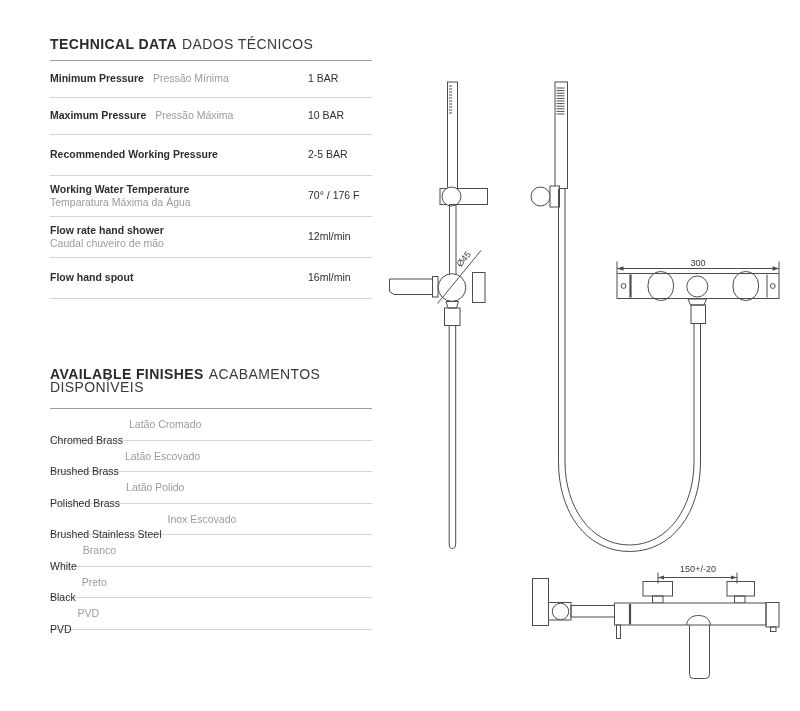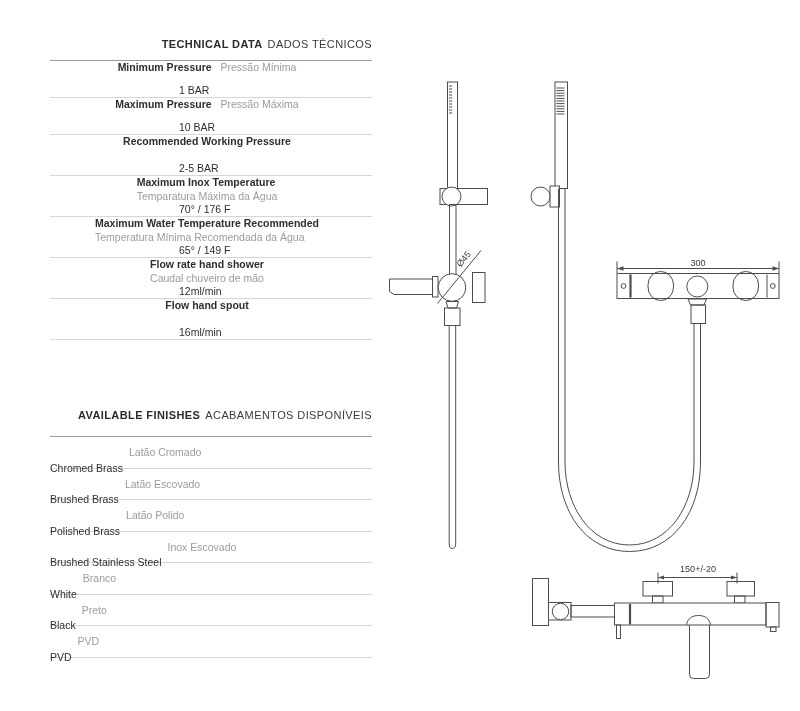--- a/index.html
+++ b/index.html
@@ -1,25 +1,25 @@
 <!DOCTYPE html>
 <html><head>
 <meta charset="utf-8">
 <style>
   html,body{margin:0;padding:0;}
   body{
     width:800px;height:711px;position:relative;background:#ffffff;
     font-family:"Liberation Sans",sans-serif;color:#2e2e2e;overflow:hidden;
   }
   .left-panel{position:absolute;left:50px;top:38px;width:322px;}
-  .section-header{font-size:11px;line-height:13px;letter-spacing:.4px;margin:0 0 9px 0;text-align:right;}
+  .section-header{font-size:14px;line-height:13px;letter-spacing:.4px;margin:0 0 9px 0;}
   .section-header .hdr-en{font-weight:bold;color:#2b2b2b;margin-right:5px;}
   .section-header .hdr-pt{font-weight:normal;color:#3a3a3a;}
   .spec-table{border-top:1px solid #9e9e9e;}
-  .spec-row{display:flex;align-items:center;border-bottom:1px solid #d6d6d6;height:36px;font-size:10.5px;line-height:13.5px;flex-direction:column;}
+  .spec-row{display:flex;align-items:center;border-bottom:1px solid #d6d6d6;height:36px;font-size:10.5px;line-height:13.5px;}
   .spec-row.two-line{height:40px;}
   .spec-row .name{flex:1;padding-right:8px;}
   .spec-row .en{font-weight:bold;color:#2e2e2e;margin-right:6px;}
   .spec-row .pt{color:#9b9b9b;}
   .spec-row.two-line .en,.spec-row.two-line .pt{display:block;margin-right:0;}
   .spec-row .val{width:64px;font-weight:normal;color:#2e2e2e;}
   .finishes-header{margin-top:69px;margin-bottom:14px;}
   .finish-row{display:flex;align-items:center;border-bottom:1px solid #d6d6d6;height:30.5px;font-size:10.5px;}
   .finish-row .en{font-weight:normal;color:#2e2e2e;margin-right:6px;margin-top:31px;}
   .finish-row .pt{color:#9b9b9b;}
@@ -55,31 +55,24 @@
     <div class="val">10 BAR</div>
   </div>
         <div class="spec-row two-line">
     <div class="name">
       <span class="en">Recommended Working Pressure</span>
     </div>
     <div class="val">2-5 BAR</div>
   </div>
         <div class="spec-row two-line">
     <div class="name">
-      <span class="en">Maximum Inox Temperature</span>
+      <span class="en">Working Water Temperature</span>
       <span class="pt">Temparatura Máxima da Água</span>
     </div>
     <div class="val">70° / 176 F</div>
-  </div>
-        <div class="spec-row two-line">
-    <div class="name">
-      <span class="en">Maximum Water Temperature Recommended</span>
-      <span class="pt">Temperatura Mínima Recomendada da Água</span>
-    </div>
-    <div class="val">65° / 149 F</div>
   </div>
         <div class="spec-row two-line">
     <div class="name">
       <span class="en">Flow rate hand shower</span>
       <span class="pt">Caudal chuveiro de mão</span>
     </div>
     <div class="val">12ml/min</div>
   </div>
         <div class="spec-row two-line">
     <div class="name">

